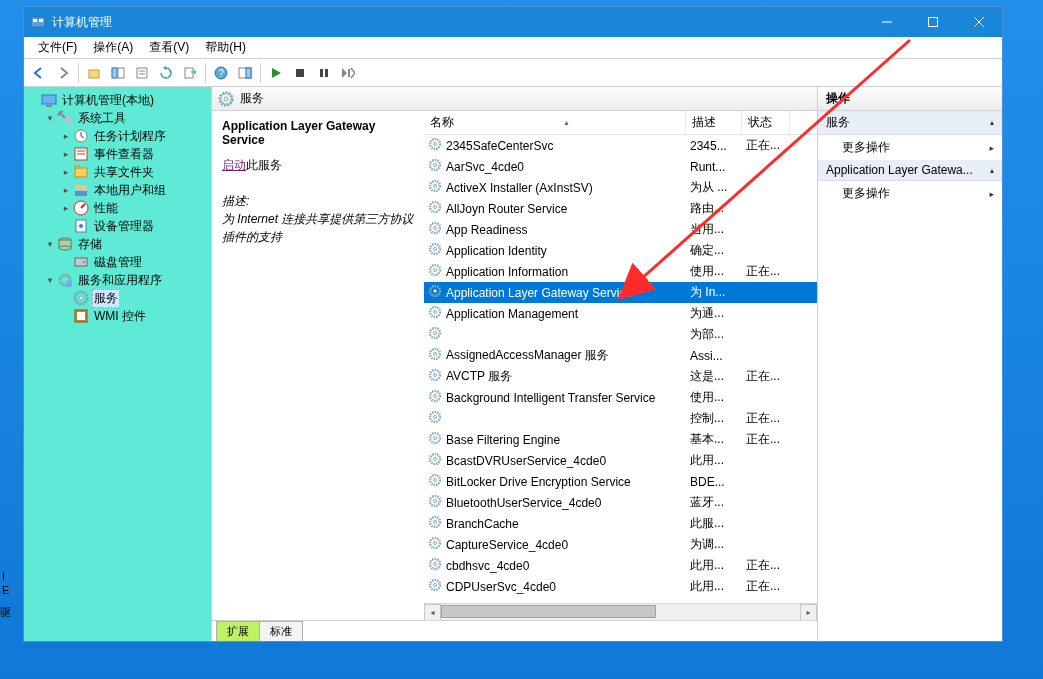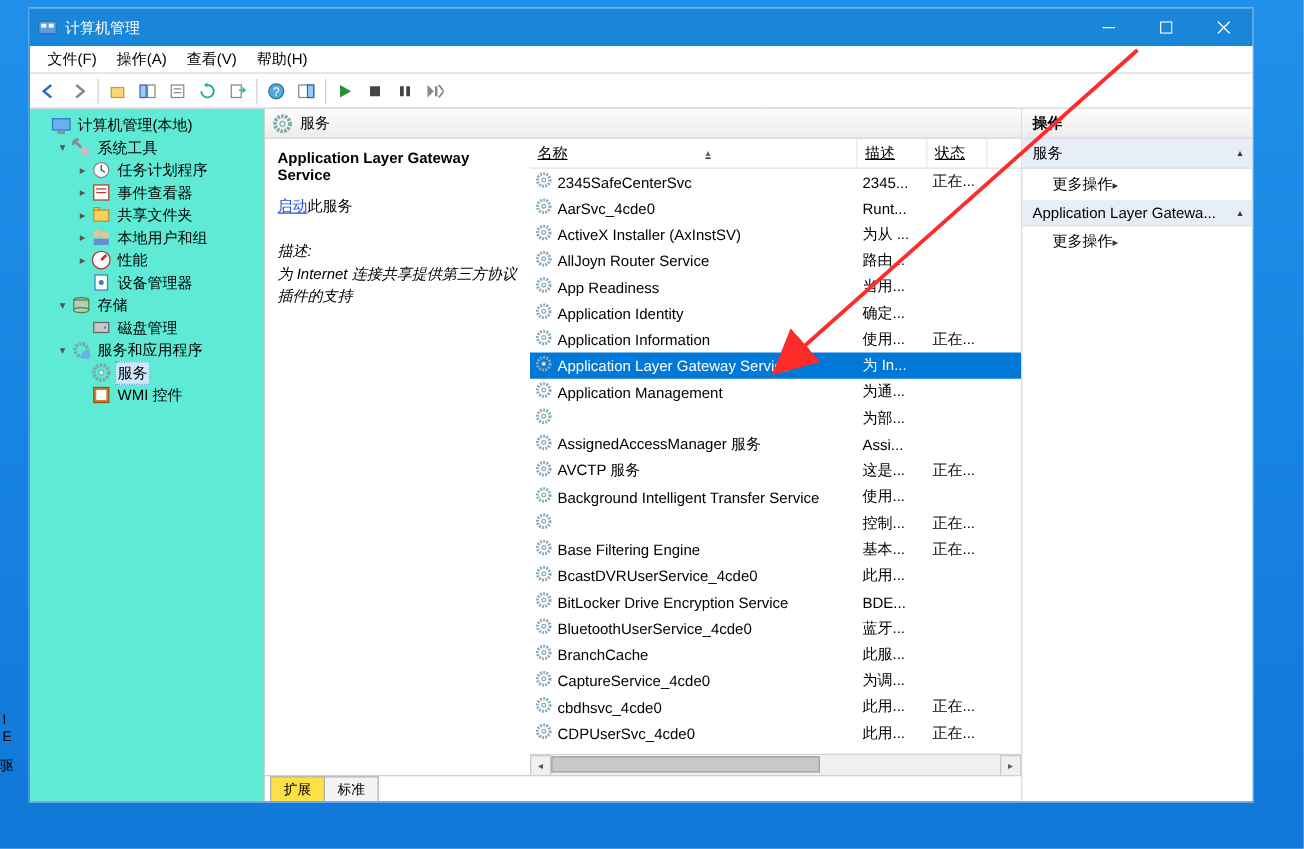--- a/index.html
+++ b/index.html
@@ -23,47 +23,47 @@
 .tree-exp { width: 12px; font-size: 9px; color: #555; text-align: center; }
 .tree-icon { width: 16px; height: 16px; margin: 0 3px 0 1px; display: inline-flex; align-items: center; justify-content: center; }
 .tree-label { padding: 0 2px; }
 .tree-row.selected .tree-label { background: #cde8ff; border: 1px dotted #6aa8e0; padding: 0 1px; }
 .mid-pane { flex: 1; display: flex; flex-direction: column; border-right: 1px solid #d0d0d0; overflow: hidden; }
 .mid-header { height: 24px; background: linear-gradient(#fdfdfd,#ececec); border-bottom: 1px solid #d0d0d0; display: flex; align-items: center; padding: 0 6px; font-size: 12px; gap: 6px; }
 .mid-header-icon { width: 16px; height: 16px; }
 .mid-split { flex: 1; display: flex; overflow: hidden; }
 .detail-pane { width: 212px; padding: 8px 10px; font-size: 12px; overflow: hidden; }
 .detail-title { font-weight: bold; margin-bottom: 10px; }
-.detail-link { color: #1d4ed8; text-decoration: underline; }
+.detail-link { color: #701a75; text-decoration: underline; }
 .detail-desc { margin-top: 18px; line-height: 1.5; font-style: italic; }
 .list-pane { flex: 1; display: flex; flex-direction: column; overflow: hidden; position: relative; }
 .list-header { height: 24px; display: flex; border-bottom: 1px solid #e0e0e0; font-size: 12px; background: #fff; }
-.list-header-col { padding: 3px 6px; border-right: 1px solid #e8e8e8; display: flex; align-items: center; text-decoration: underline; }
+.list-header-col { padding: 3px 6px; border-right: 1px solid #e8e8e8; display: flex; align-items: center; }
 .col-name { width: 262px; }
 .col-desc { width: 56px; }
 .col-status { width: 48px; }
 .sort-arrow { flex: 1; text-align: center; font-size: 8px; color: #666; }
 .list-body { flex: 1; overflow-y: scroll; overflow-x: hidden; font-size: 12px; }
 .list-row { height: 21px; display: flex; align-items: center; }
 .list-row .cell-name { width: 262px; padding-left: 4px; display: flex; align-items: center; gap: 4px; overflow: hidden; white-space: nowrap; text-align: right; }
 .list-row .cell-desc { width: 56px; padding-left: 4px; overflow: hidden; white-space: nowrap; text-overflow: ellipsis; }
 .list-row .cell-status { width: 48px; padding-left: 4px; overflow: hidden; white-space: nowrap; text-overflow: ellipsis; }
 .list-row.selected { background: #0078d7; color: #fff; }
 .svc-icon { width: 14px; height: 14px; flex-shrink: 0; }
 .list-hscroll { height: 17px; background: #f0f0f0; border-top: 1px solid #d8d8d8; display: flex; align-items: center; }
 .hscroll-btn { width: 17px; height: 17px; background: #f0f0f0; border: 1px solid #c8c8c8; display: flex; align-items:center;justify-content:center;font-size:8px;color:#555;}
 .hscroll-track { flex:1; height:17px; background:#f0f0f0; position:relative;}
 .hscroll-thumb { position:absolute; left:0; top:1px; height:13px; width:60%; background:#c8c8c8; border:1px solid #a0a0a0;}
 .tabs { height: 21px; display: flex; align-items: flex-end; padding-left: 4px; font-size: 11px; border-top: 1px solid #d0d0d0; background: #fff; }
 .tab { padding: 2px 10px; border: 1px solid #b0b0b0; border-bottom: none; background: #f4f4f4; margin-right: -1px; }
-.tab.active { background: #fde047; }
+.tab.active { background: #bef264; }
 .action-pane { width: 184px; background: #fff; font-size: 12px; }
 .action-header { height: 24px; background: linear-gradient(#fdfdfd,#ececec); border-bottom: 1px solid #d0d0d0; padding: 3px 8px; font-weight: bold; }
 .action-section-hdr { background: #e7eef7; padding: 3px 8px; border-bottom: 1px solid #d5dde8; display: flex; justify-content: space-between; align-items: center; }
-.action-item { padding: 4px 8px 4px 24px; display: flex; align-items: center; }
+.action-item { padding: 4px 8px 4px 24px; display: flex; justify-content: space-between; align-items: center; }
 .action-collapse { font-size: 8px; color: #333; }
 .action-arrow { font-size: 9px; color: #333; }
 .arrow-annotation { position: absolute; pointer-events: none; z-index: 100; }
 ::-webkit-scrollbar { width: 17px; }
 ::-webkit-scrollbar-track { background: #f0f0f0; }
 ::-webkit-scrollbar-thumb { background: #c8c8c8; border: 1px solid #a0a0a0; }
 ::-webkit-scrollbar-button { background: #f0f0f0; height: 17px; border: 1px solid #c8c8c8; }
 </style>
 </head>
 <body>

